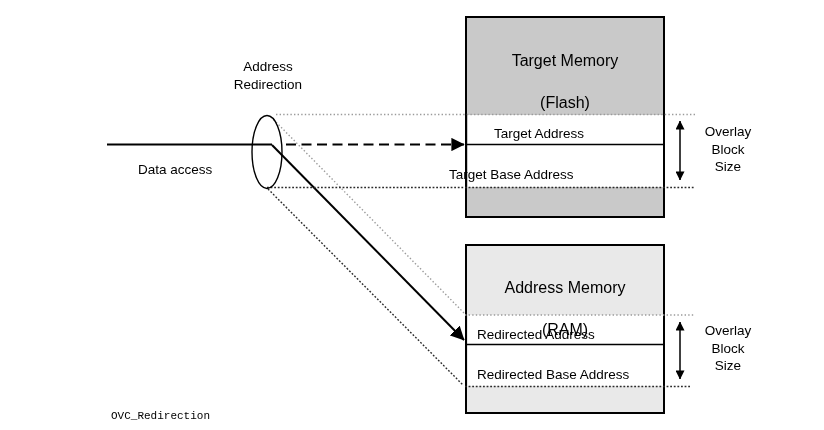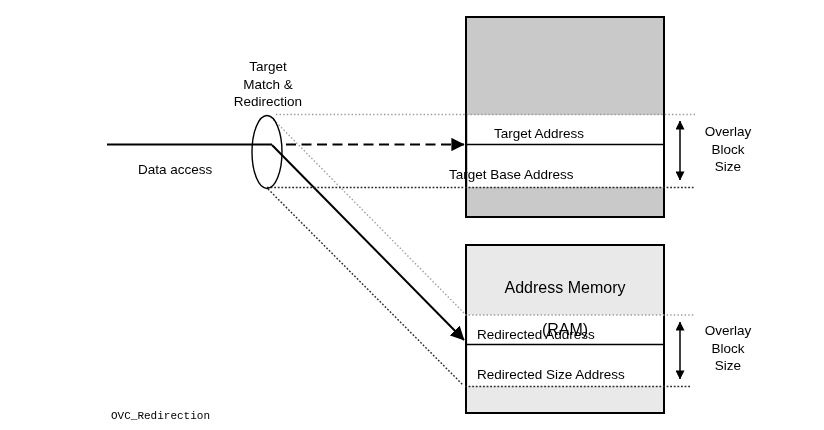--- a/index.html
+++ b/index.html
@@ -94,35 +94,38 @@
 
     <line class="solid15" x1="465" y1="144.5" x2="665" y2="144.5"></line>
     <line class="solid15" x1="465" y1="344.5" x2="665" y2="344.5"></line>
 
     <ellipse class="ellipse" cx="267" cy="152" rx="15" ry="36.5"></ellipse>
 
     <line class="solid15" x1="680" y1="121" x2="680" y2="180" marker-start="url(#ahs)" marker-end="url(#ahs)"></line>
     <line class="solid15" x1="680" y1="322" x2="680" y2="379" marker-start="url(#ahs)" marker-end="url(#ahs)"></line>
   </svg>
 
+  <div class="box-title flash-title txt">
+    <span>Target Memory</span>
+    <span>(Flash)</span>
+  </div>
   <div class="box-title ram-title txt">
     <span>Address Memory</span>
     <span>(RAM)</span>
   </div>
 
   <div class="row-label lbl-target-address txt">Target Address</div>
   <div class="row-label lbl-target-base txt">Target Base Address</div>
   <div class="row-label lbl-redirected-address txt">Redirected Address</div>
-  <div class="row-label lbl-redirected-base txt">Redirected Size Address</div>
+  <div class="row-label lbl-redirected-base txt">Redirected Base Address</div>
 
   <div class="data-access-label txt">Data access</div>
 
   <div class="match-label txt">
-    <span>Target</span>
-    <span>Match &amp;</span>
+    <span>Address</span>
     <span>Redirection</span>
   </div>
 
   <div class="obs-label obs-top txt">
     <span>Overlay</span>
     <span>Block</span>
     <span>Size</span>
   </div>
   <div class="obs-label obs-bottom txt">
     <span>Overlay</span>

